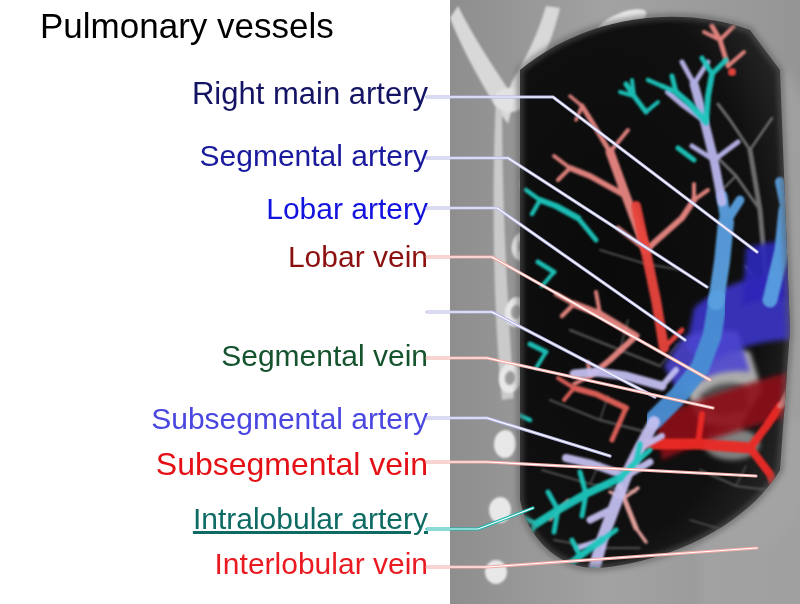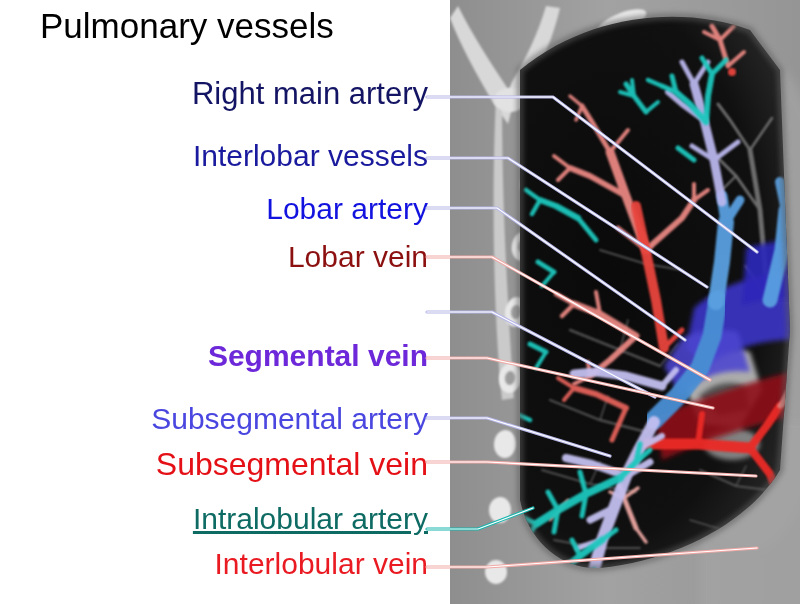--- a/index.html
+++ b/index.html
@@ -295,24 +295,24 @@
 
         <path d="M70,70 C140,12 235,6 300,30 L330,70 L340,330 L330,470
                  C300,520 230,560 150,568 C110,570 78,540 70,500 Z" fill="none" stroke="#5c5c5c" stroke-width="7" filter="url(#blurM)" opacity="0.55"></path>
       </g>
     </svg>
   </div>
 
   <div id="labelpanel">
     <div id="page-title">Pulmonary vessels</div>
   <div class="lbl" style="top: 78px; font-size: 31px; color: rgb(20, 20, 100);">Right main artery</div>
-      <div class="lbl" style="top: 141px; font-size: 30px; color: rgb(26, 26, 158);">Interlobar vessels</div>
+      <div class="lbl" style="top: 141px; font-size: 30px; color: rgb(26, 26, 158);">Segmental artery</div>
       <div class="lbl" style="top: 194px; font-size: 30px; color: rgb(19, 19, 224);">Lobar artery</div>
       <div class="lbl" style="top: 242px; font-size: 30px; color: rgb(140, 16, 16);">Lobar vein</div>
-      <div class="lbl" style="top: 341px; font-size: 30px; color: #6d28d9; font-weight: bold;">Segmental vein</div>
+      <div class="lbl" style="top: 341px; font-size: 30px; color: #14532d;">Segmental vein</div>
       <div class="lbl" style="top: 404px; font-size: 30px; color: rgb(74, 70, 224);">Subsegmental artery</div>
       <div class="lbl" style="top: 448px; font-size: 32px; color: rgb(228, 16, 22);">Subsegmental vein</div>
       <div class="lbl" style="top: 504px; font-size: 30px; color: rgb(13, 107, 99); text-decoration: underline;">Intralobular artery</div>
       <div class="lbl" style="top: 549px; font-size: 30px; color: rgb(234, 26, 34); text-align: right;">Interlobular vein</div>
     </div>
 
   <svg id="leaders" viewBox="0 0 800 604">
       <g>
         <path d="M427,97 L553,97 L757,252" fill="none" stroke="#b6b6e8" stroke-width="3.2" stroke-linecap="round" stroke-linejoin="round"></path>
         <path d="M427,97 L553,97 L757,252" fill="none" stroke="#ffffff" stroke-width="1.2" stroke-linecap="round" stroke-linejoin="round"></path>

